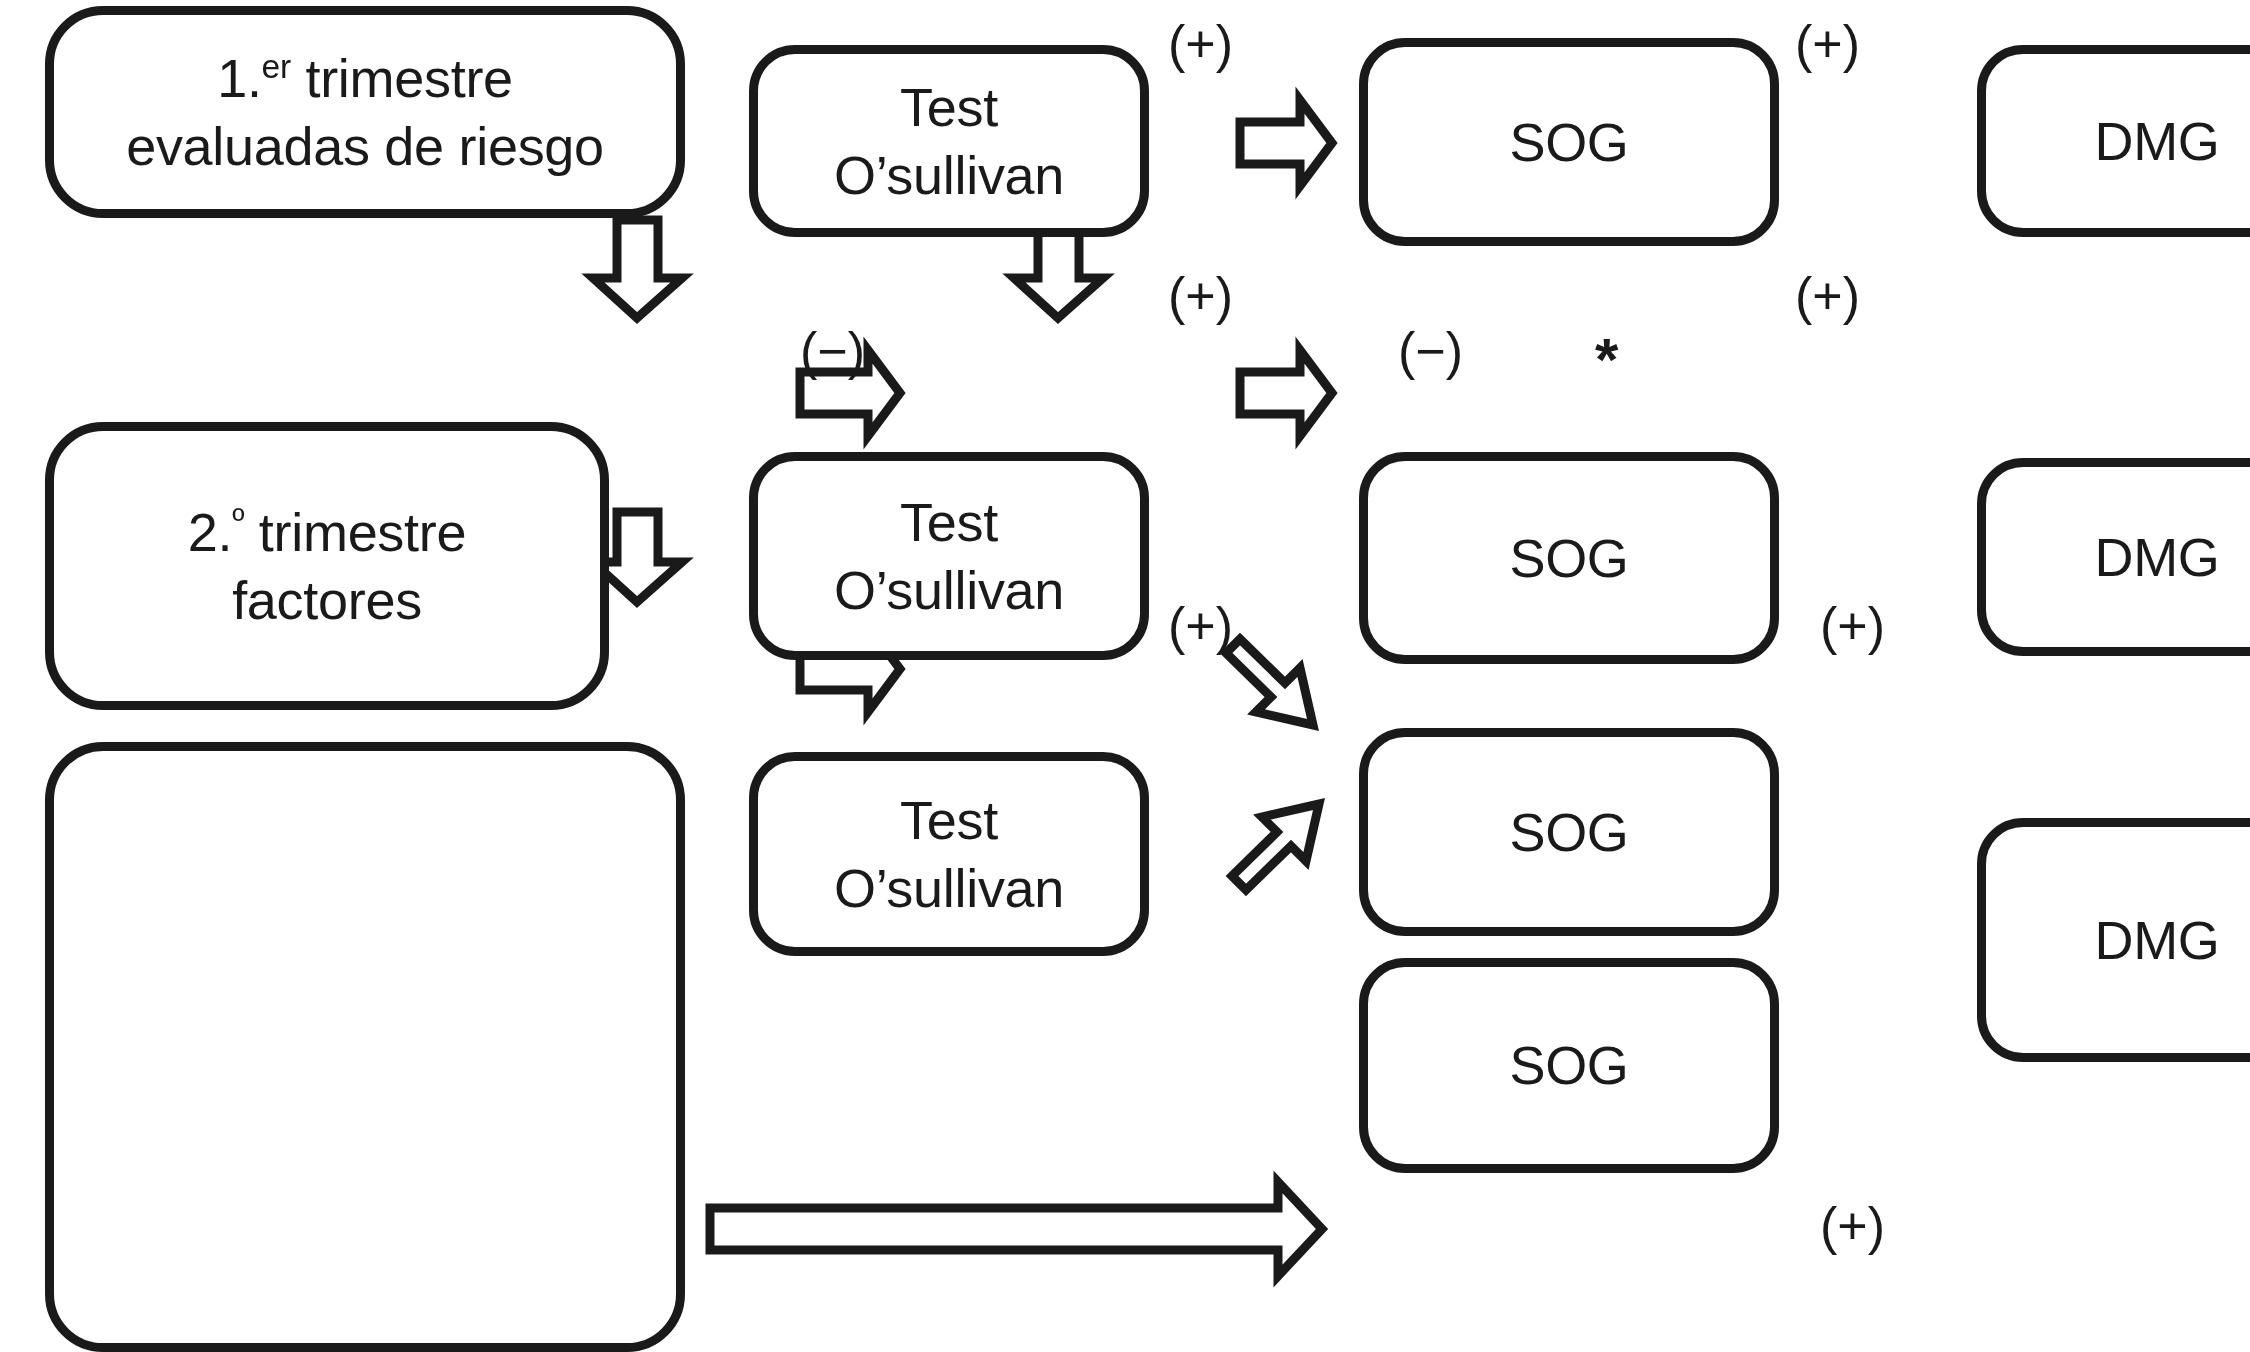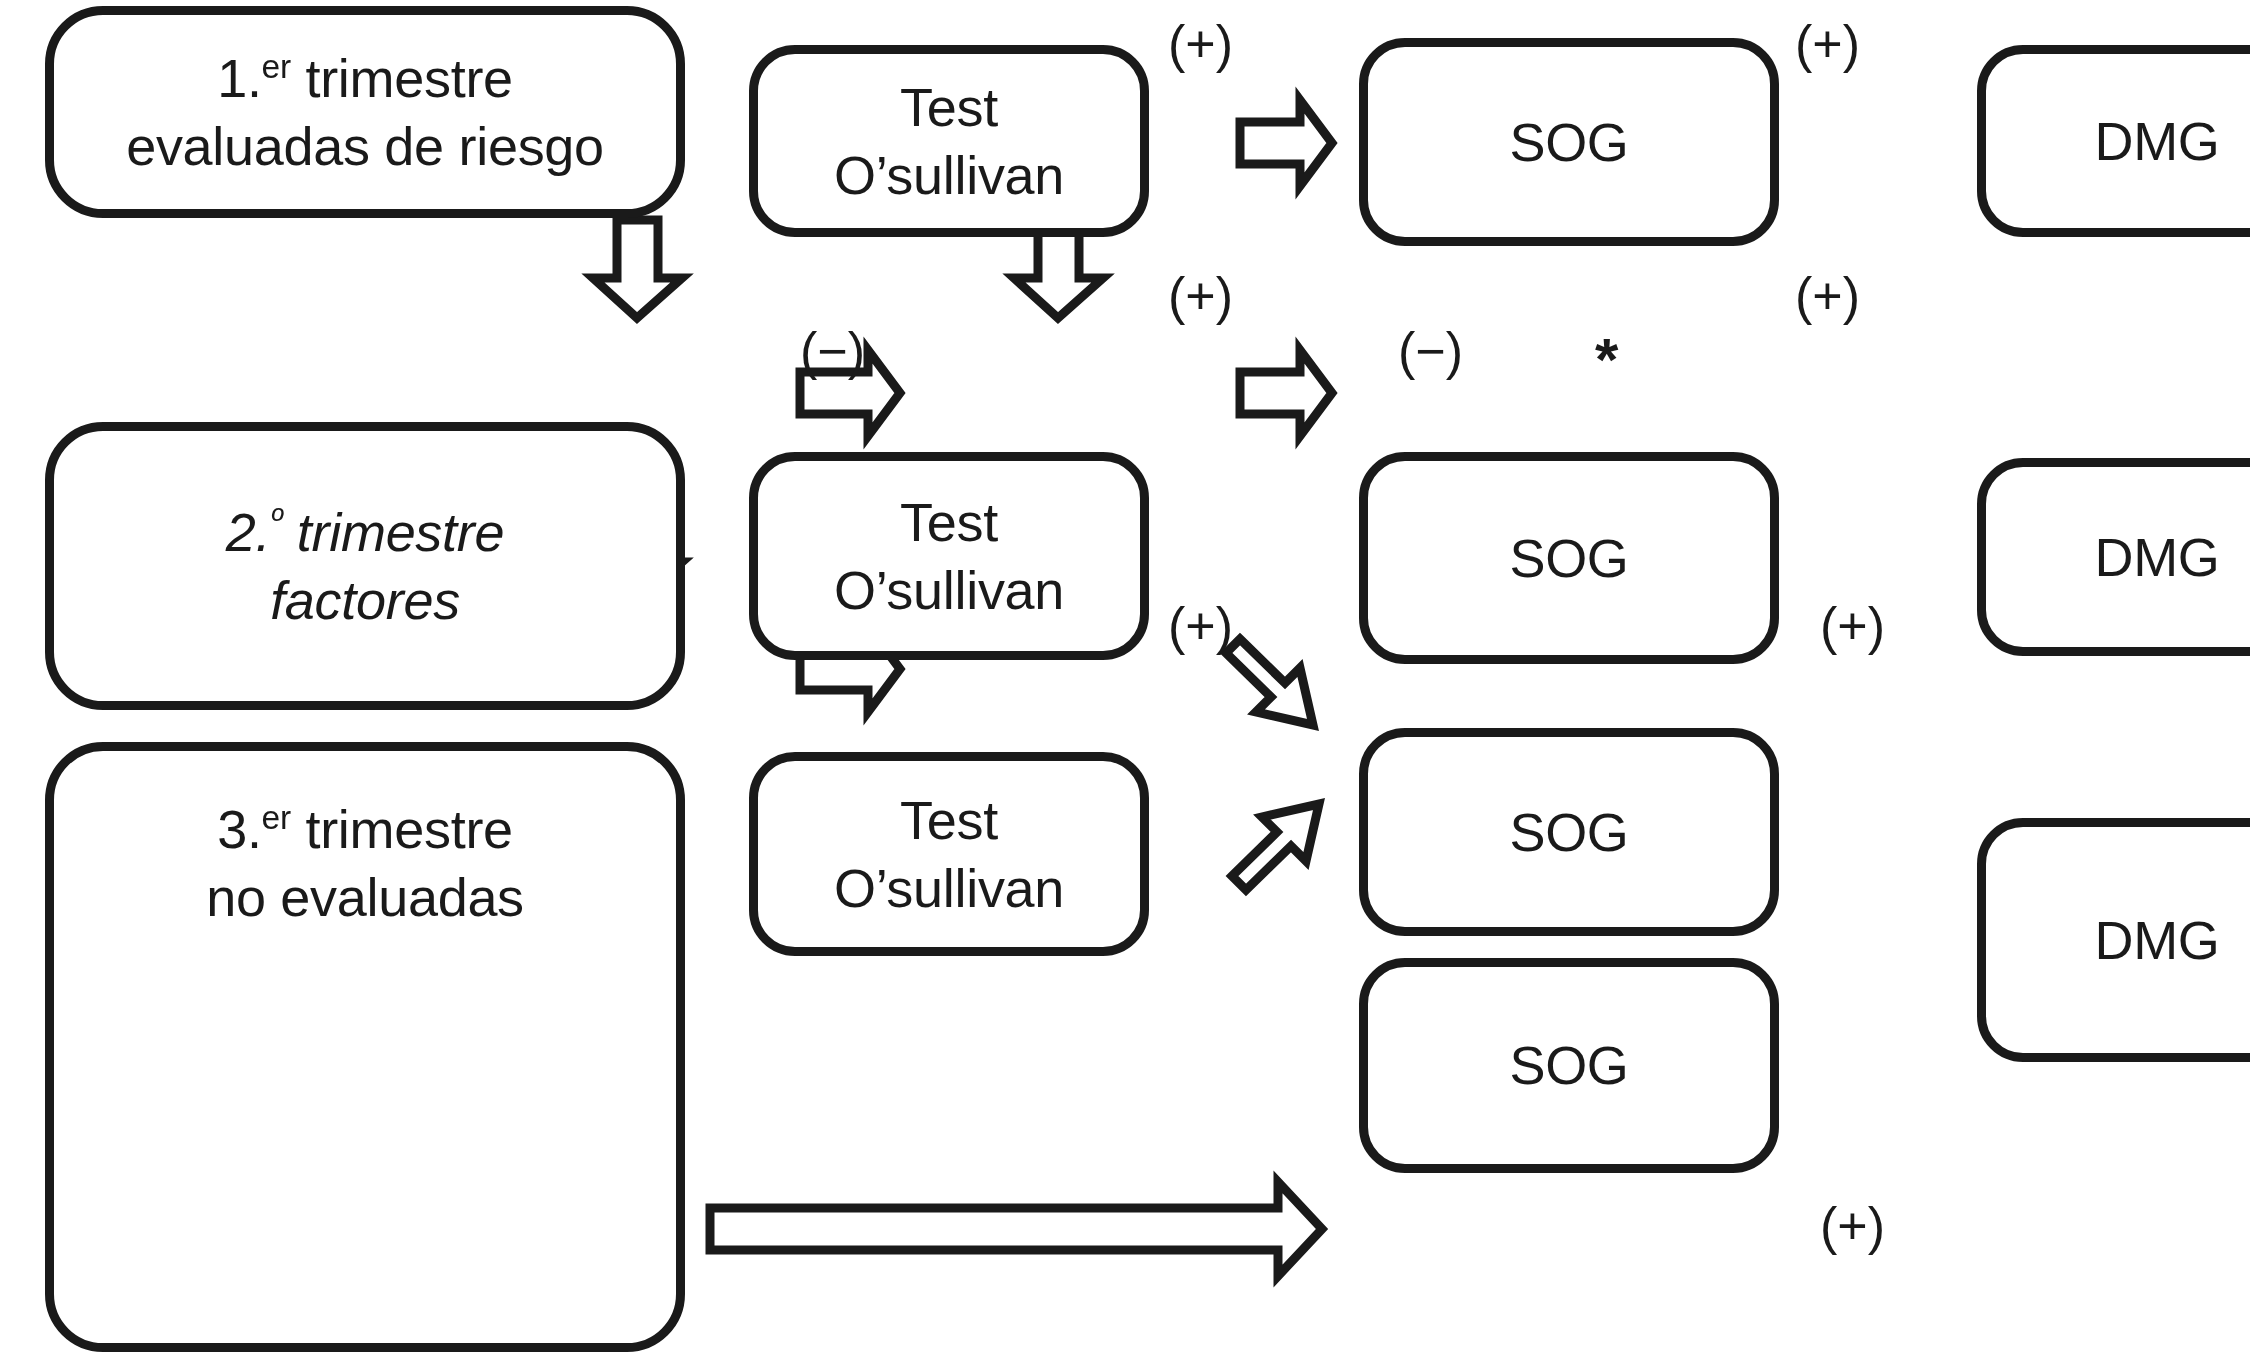--- a/index.html
+++ b/index.html
@@ -119,42 +119,41 @@
   <div class="node small-r" style="left:1940px;top:45px;width:360px;height:192px;">
     <span class="txt">DMG</span>
   </div>
 
   <div class="lbl" style="left:1168px;top:18px;">(+)</div>
   <div class="lbl" style="left:1795px;top:18px;">(+)</div>
   <div class="lbl" style="left:800px;top:325px;">(−)</div>
   <div class="lbl" style="left:1398px;top:325px;">(−)</div>
   <div class="lbl star" style="left:1595px;top:330px;">*</div>
 
-  <div class="node" style="left:8px;top:422px;width:640px;height:288px;font-style:italic;">
+  <div class="node" style="left:8px;top:422px;width:564px;height:288px;">
     <span class="txt"><span>2.</span><sup>º</sup><span> trimestre</span><br><span>factores</span></span>
   </div>
 
   <div class="node small-r" style="left:712px;top:452px;width:400px;height:208px;">
     <span class="txt">Test
 O’sullivan</span>
   </div>
 
   <div class="node small-r" style="left:1322px;top:452px;width:420px;height:212px;">
     <span class="txt">SOG</span>
   </div>
 
   <div class="node small-r" style="left:1940px;top:458px;width:360px;height:198px;">
     <span class="txt">DMG</span>
   </div>
 
   <div class="lbl" style="left:1168px;top:270px;">(+)</div>
   <div class="lbl" style="left:1795px;top:270px;">(+)</div>
 
   <div class="node" style="left:8px;top:742px;width:640px;height:610px;border-bottom-left-radius:58px;border-bottom-right-radius:58px;flex-direction:column;justify-content:flex-start;padding-top:44px;">
-    <span class="txt"><span>3.</span><sup>er</sup><span> trimestre</span><br><span>no evaluadas</span></span>
     <span class="txt" style="margin-top:146px;"><br></span>
   </div>
 
   <div class="node small-r" style="left:712px;top:752px;width:400px;height:204px;">
     <span class="txt">Test
 O’sullivan</span>
   </div>
 
   <div class="node small-r" style="left:1322px;top:728px;width:420px;height:208px;">
     <span class="txt">SOG</span>

